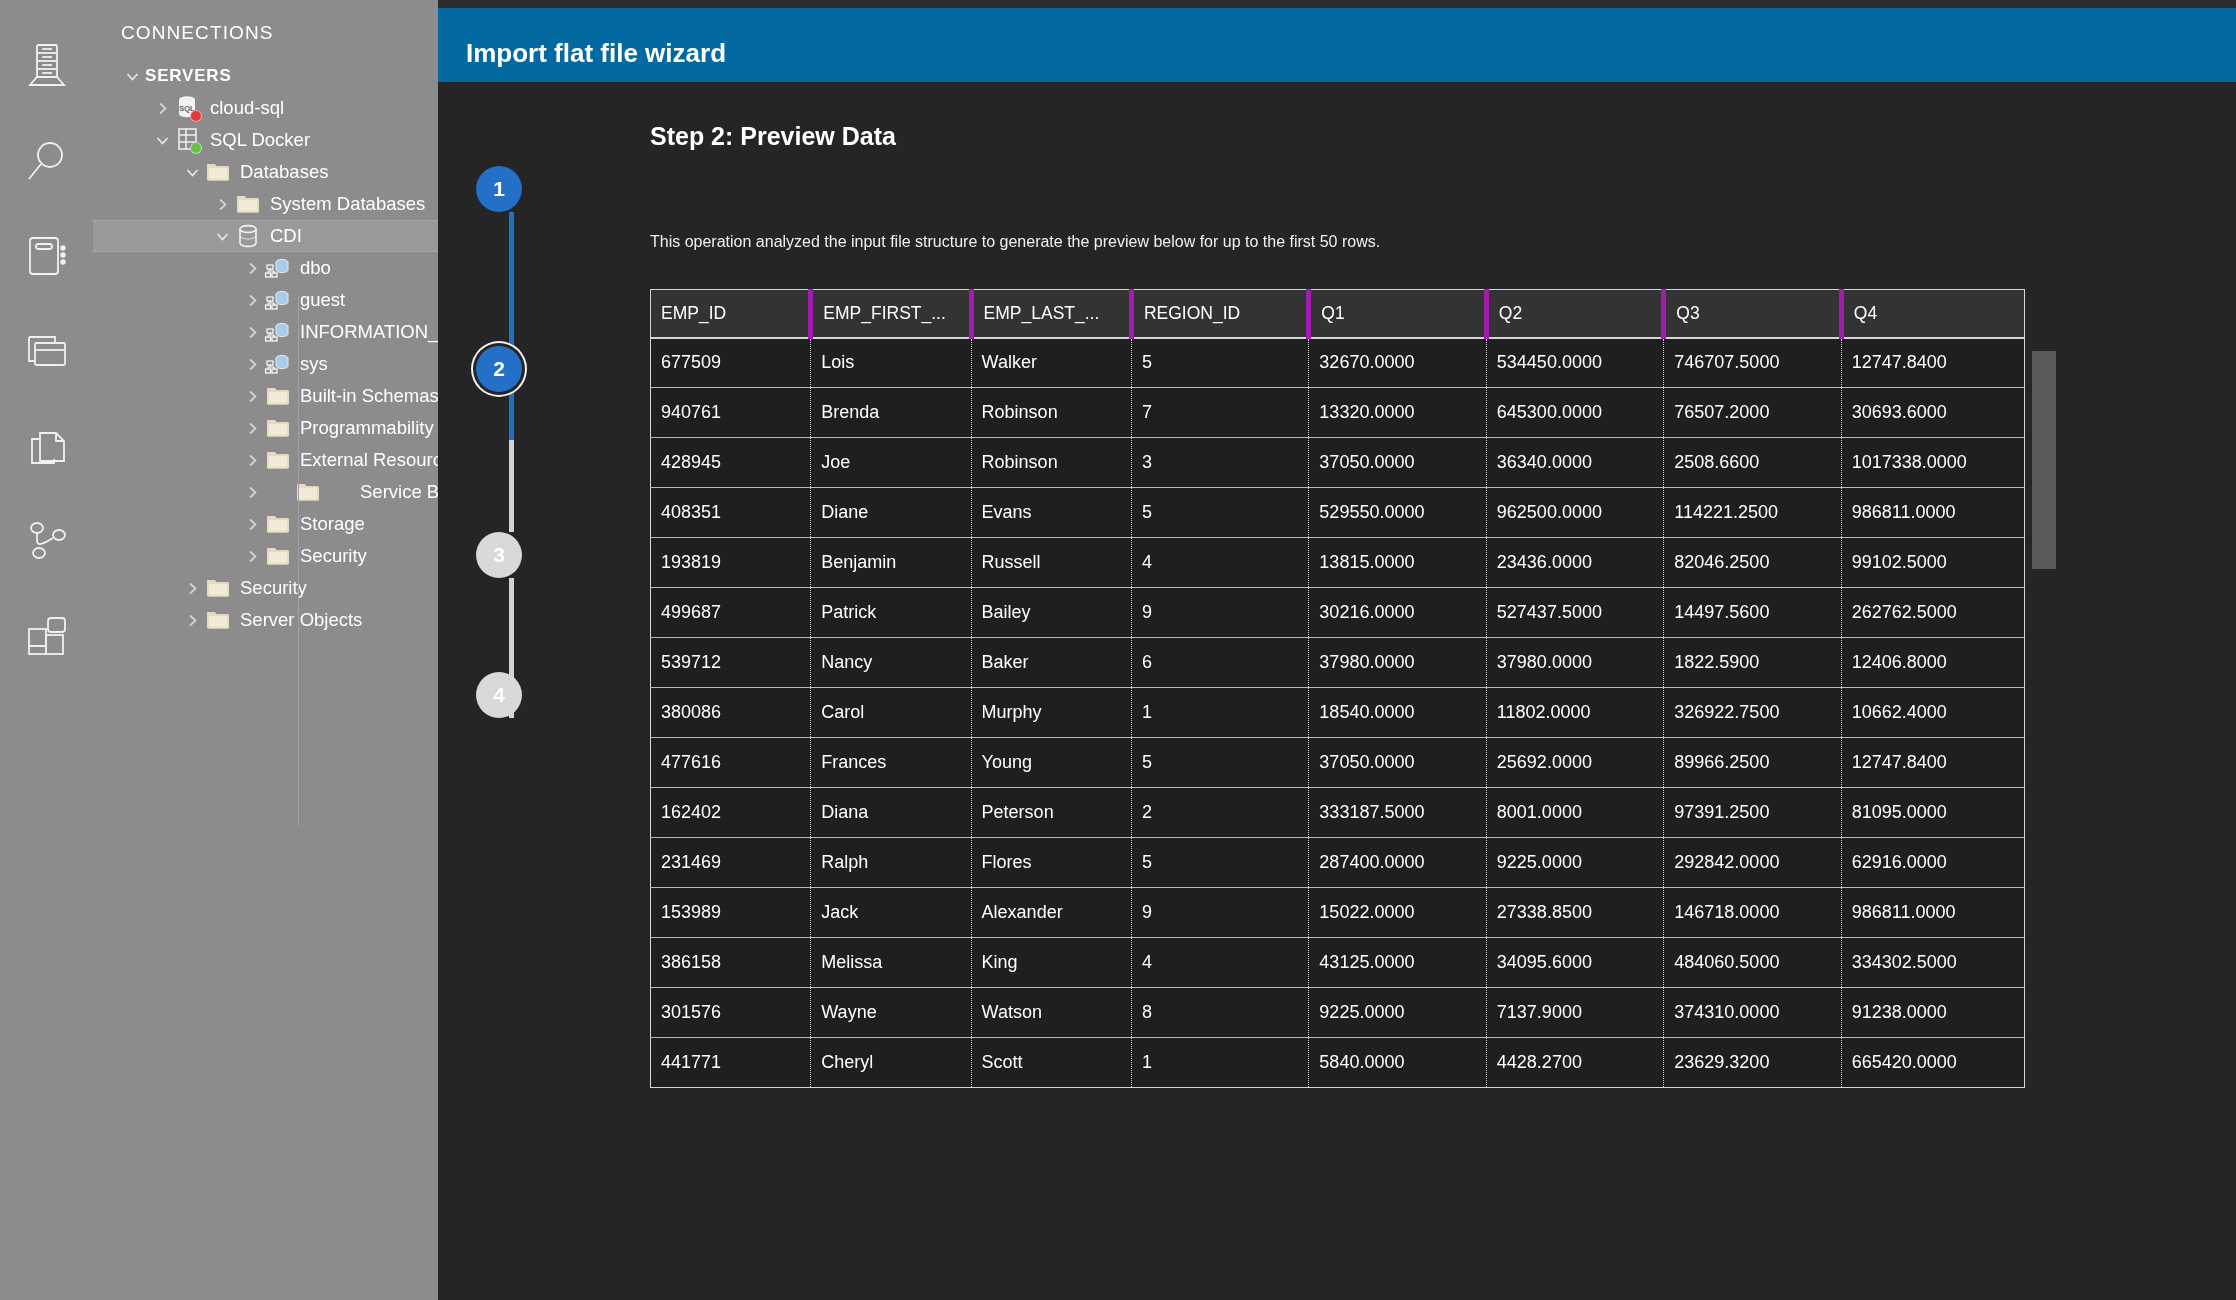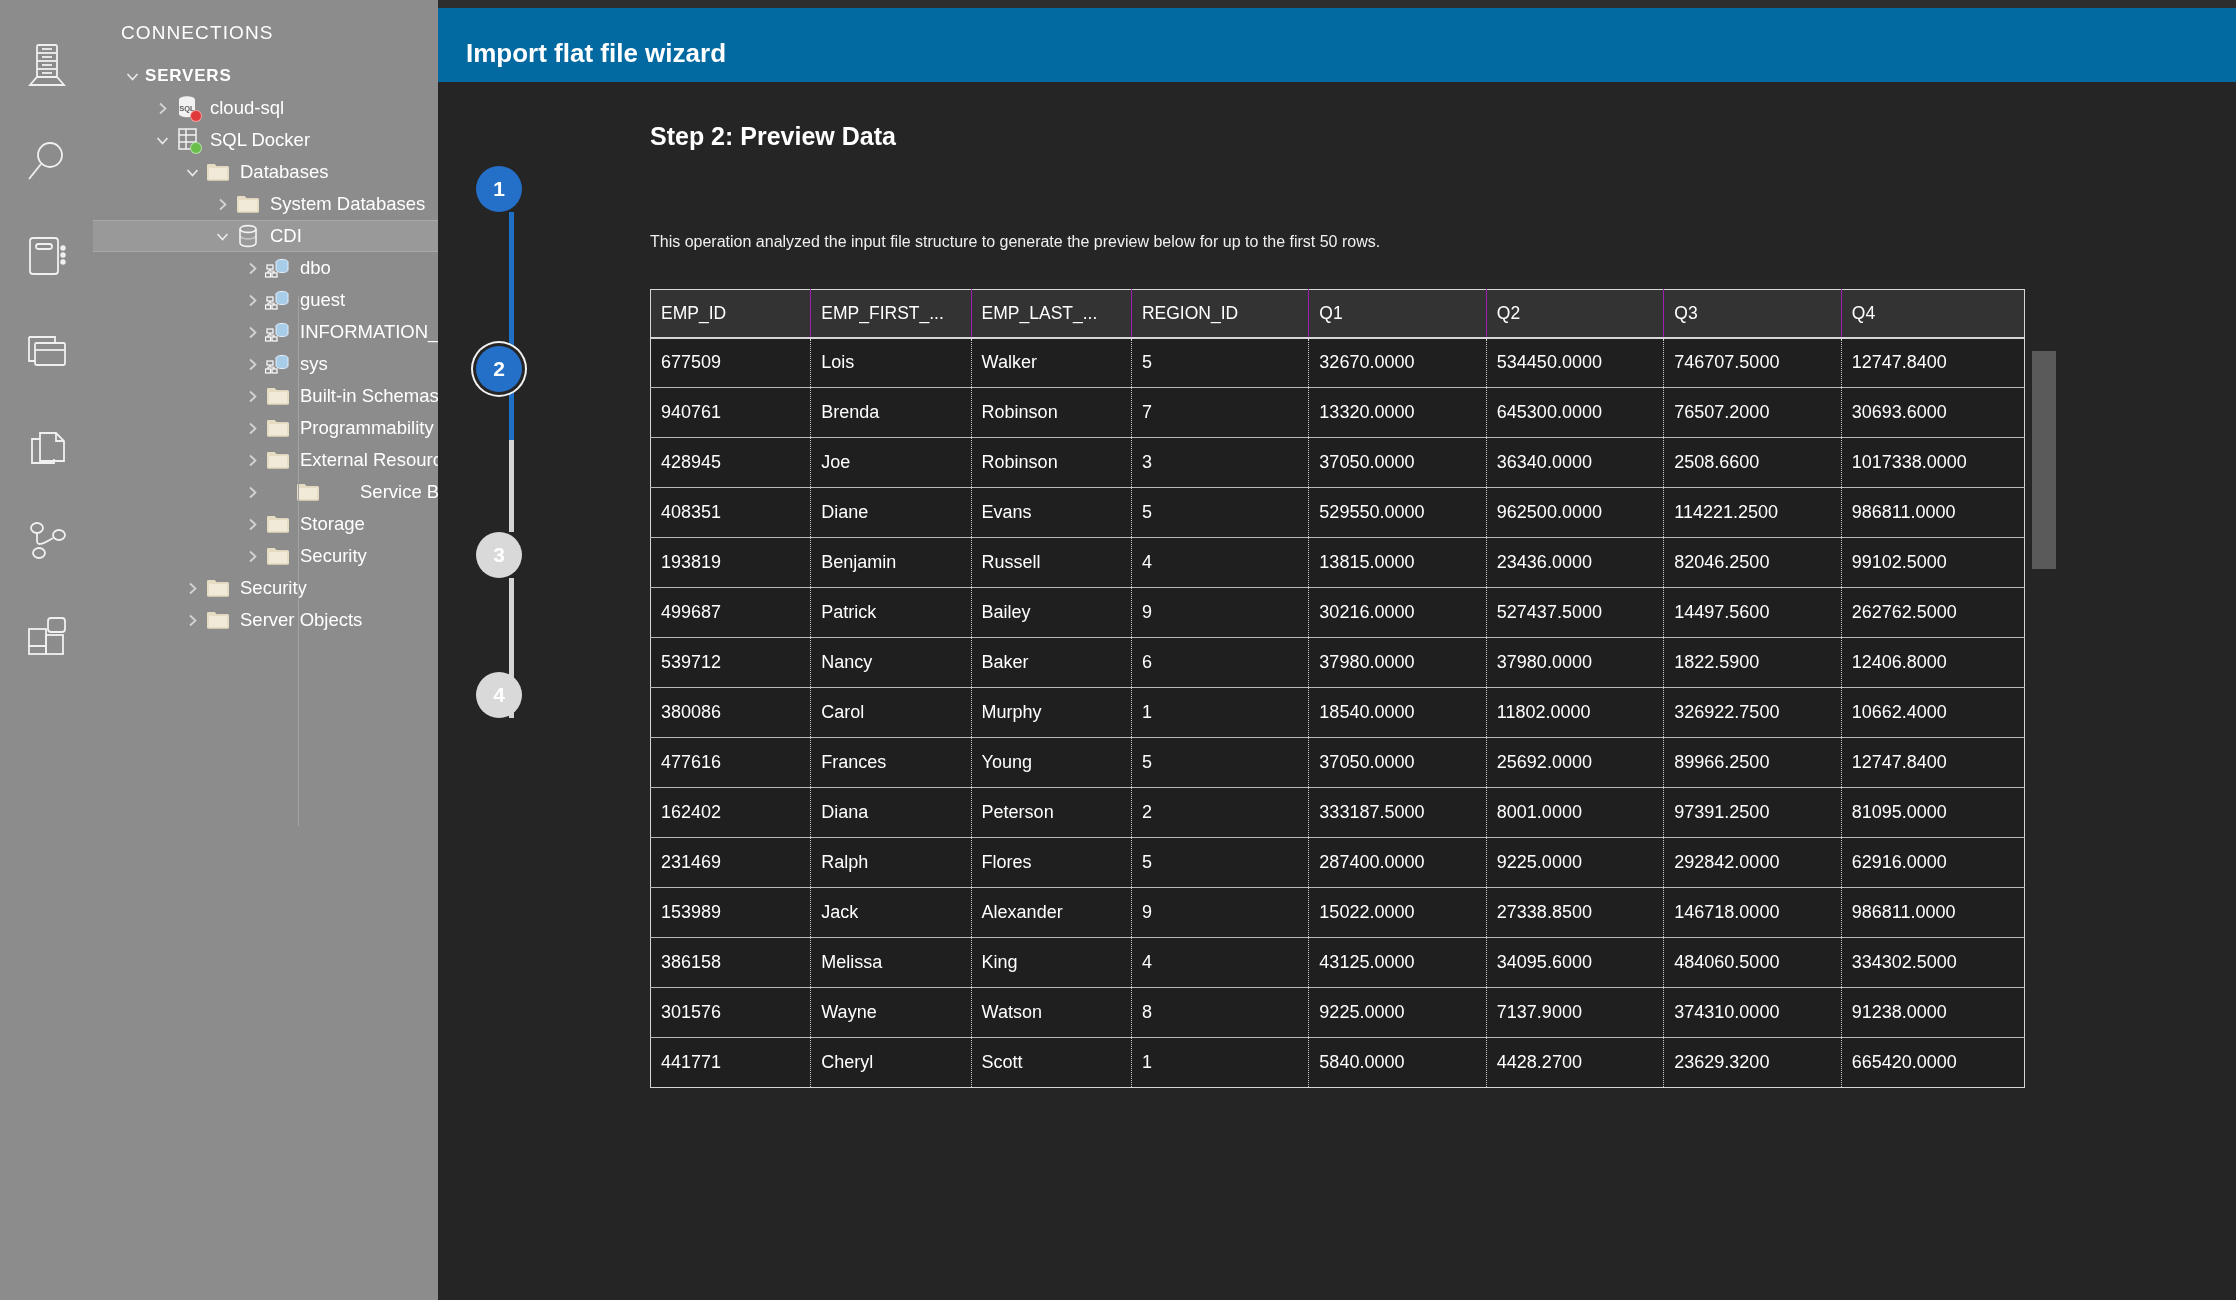--- a/index.html
+++ b/index.html
@@ -127,21 +127,21 @@
     background: #1f1f1f;
   }
   table.preview th {
     background: #333333;
     color: #ffffff;
     font-size: 17.5px;
     font-weight: normal;
     text-align: left;
     padding: 12px 0 12px 10px;
     height: 48px;
-    border-right: 1px solid #a21caf;
+    border-right: 5px solid #a21caf;
     border-bottom: 2px solid #d6d6d6;
     border-top: 1px solid #d6d6d6;
     overflow: hidden; white-space: nowrap;
   }
   table.preview th:first-child { border-left: 1px solid #d6d6d6; }
   table.preview td {
     background: #1f1f1f;
     color: #ffffff;
     font-size: 18px;
     padding: 10px 0 10px 10px;

